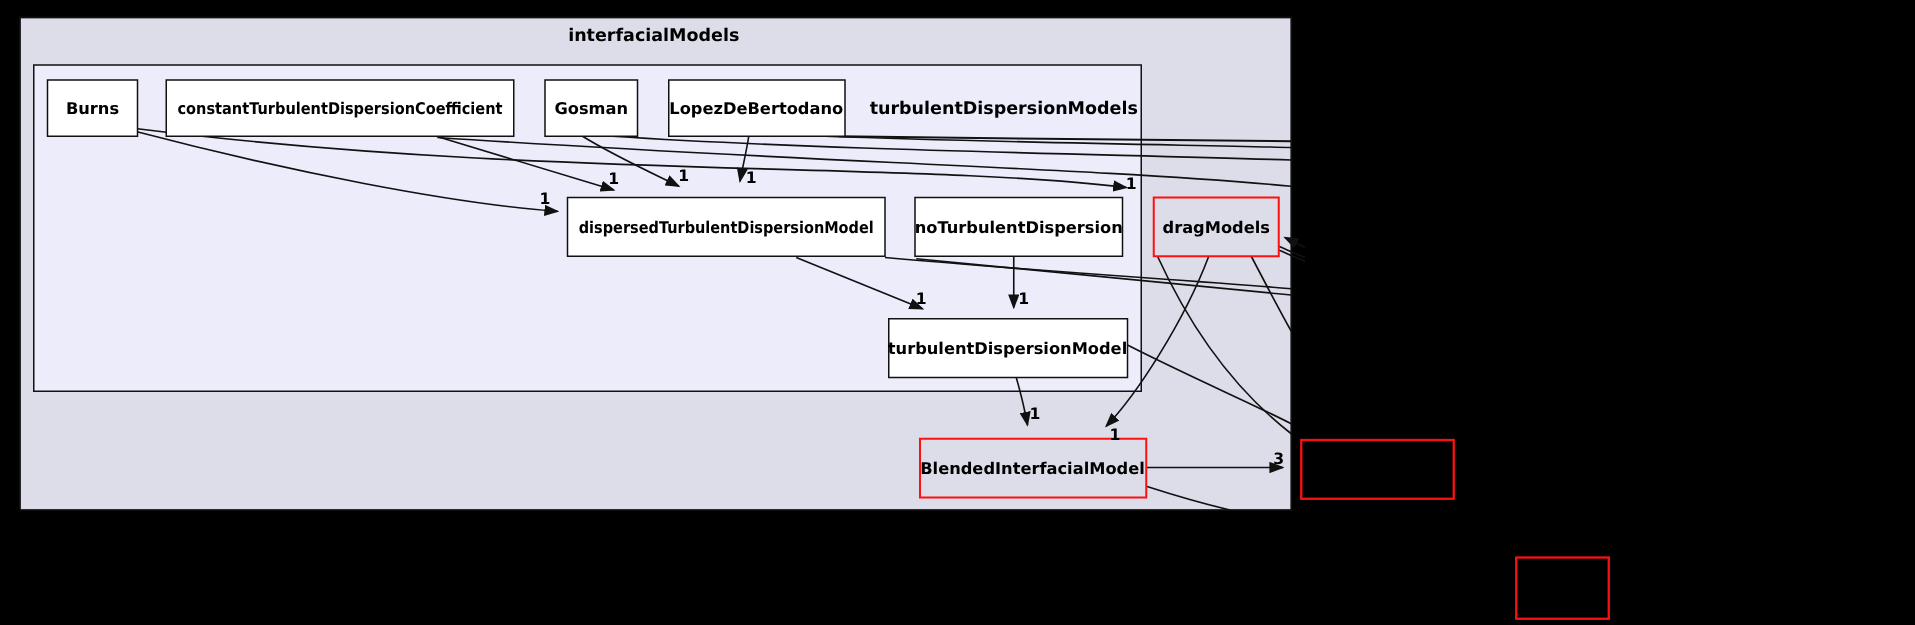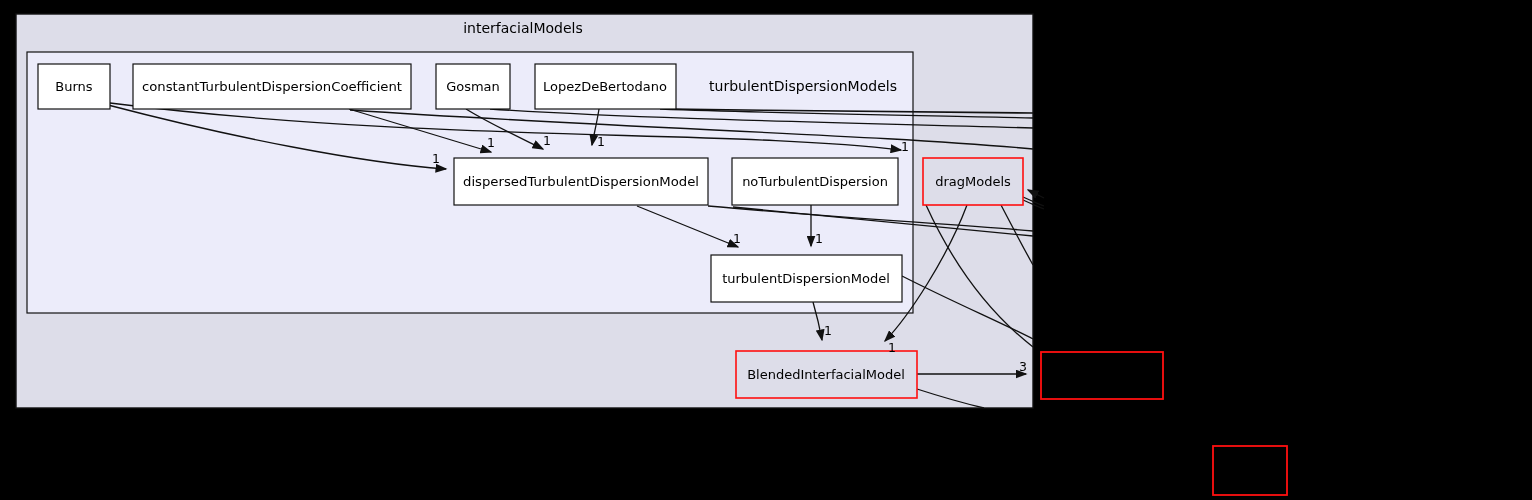--- a/index.html
+++ b/index.html
@@ -1,20 +1,20 @@
 <!DOCTYPE html>
 <html style="--background: #000000; --cluster_outer: #dddde9; --cluster_inner: #ececfa; --node_fill: #ffffff; --border: #111111; --external_border: #ff1010; --edge: #111111; --text: #000000;"><head>
 <meta charset="utf-8">
 <style>
   :root{
     --background:#000000; --cluster_outer:#dddde9; --cluster_inner:#ececfa;
     --node_fill:#ffffff; --border:#111111; --external_border:#ff1010; --edge:#111111; --text:#000000;
   }
   html,body{margin:0;padding:0;background:var(--background);}
-  .stage{position:relative;width:1532px;height:500px;background:var(--background);overflow:hidden;}
+  .stage{position:relative;width:1532px;height:500px;background:var(--background);overflow:hidden;font-weight:bold;}
   svg{display:block;}
   text{font-family:"DejaVu Sans","Liberation Sans",sans-serif;fill:var(--text);}
   .cluster-label{font-size:14px;}
   .node-label{font-size:13px;}
   .edge-label{font-size:12.5px;}
   .outer-cluster{fill:var(--cluster_outer);stroke:var(--border);stroke-width:1.4;}
   .inner-cluster{fill:var(--cluster_inner);stroke:var(--border);stroke-width:1.2;}
   .node{fill:var(--node_fill);stroke:var(--border);stroke-width:1.2;}
   .node-tinted{fill:var(--cluster_outer);stroke:var(--external_border);stroke-width:1.6;}
   .node-external{fill:var(--background);stroke:var(--external_border);stroke-width:1.8;}

